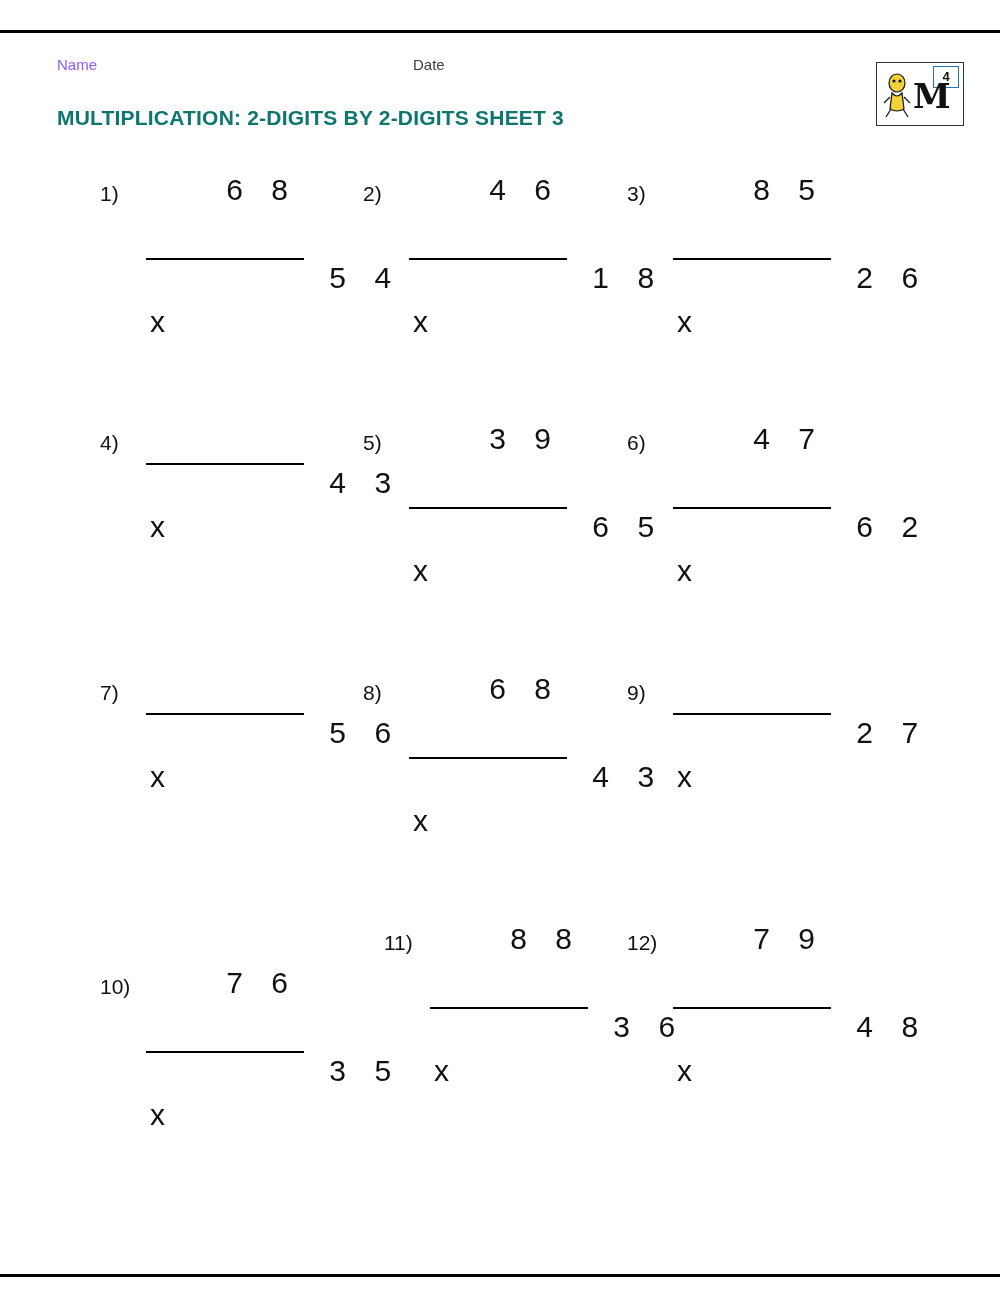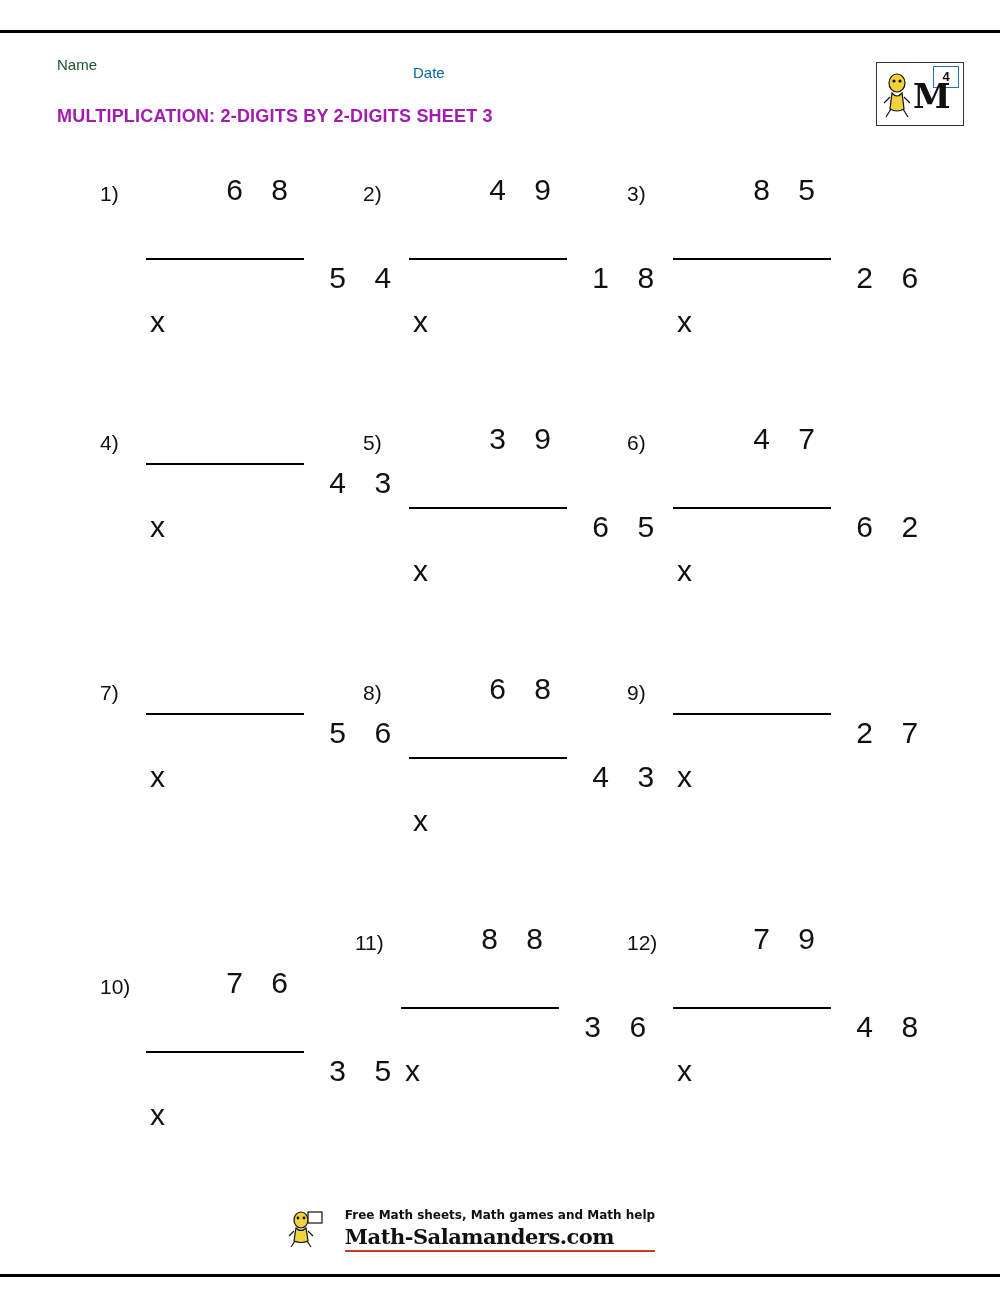--- a/index.html
+++ b/index.html
@@ -37,35 +37,34 @@
   .header-row {
     position: absolute;
     left: 0; top: 56px;
     width: 1000px;
     height: 24px;
   }
   .name-label {
     position: absolute;
     left: 57px; top: 0;
     font-size: 15px;
-    color: #14532d;
+    color: #8b5cf6;
   }
   .date-label {
     position: absolute;
     left: 413px; top: 0;
     font-size: 15px;
-    color: #0369a1;
-    margin-top: 8px;
+    color: #404040;
   }
   .title {
     position: absolute;
     left: 57px; top: 106px;
-    font-size: 18px;
-    font-weight: bold;
-    color: #a21caf;
+    font-size: 21px;
+    font-weight: bold;
+    color: #0f766e;
     letter-spacing: 0.2px;
     white-space: nowrap;
   }
   
   .logo-box {
     position: absolute;
     right: 36px; top: 62px;
     width: 86px; height: 62px;
     border: 1px solid #333;
     background: #fff;
@@ -217,21 +216,21 @@
         <div class="row-bot">
           <span class="op">x</span><span>5 4</span>
         </div>
         <div class="rule"></div>
       </div>
     </div>
 
     <div class="prob" style="left:363px; top:0px;">
       <div class="prob-num">2)</div>
       <div class="sum">
-        <div class="row-top">4 9</div>
+        <div class="row-top">4 6</div>
         <div class="row-bot">
           <span class="op">x</span><span>1 8</span>
         </div>
         <div class="rule"></div>
       </div>
     </div>
 
     <div class="prob" style="left:627px; top:0px;">
       <div class="prob-num">3)</div>
       <div class="sum">
@@ -310,21 +309,21 @@
       <div class="prob-num">10)</div>
       <div class="sum">
         <div class="row-top">7 6</div>
         <div class="row-bot">
           <span class="op">x</span><span>3 5</span>
         </div>
         <div class="rule"></div>
       </div>
     </div>
 
-    <div class="prob" style="left:355px; top:749px;">
+    <div class="prob" style="left:384px; top:749px;">
       <div class="prob-num">11)</div>
       <div class="sum">
         <div class="row-top">8 8</div>
         <div class="row-bot">
           <span class="op">x</span><span>3 6</span>
         </div>
         <div class="rule"></div>
       </div>
     </div>
 
@@ -334,29 +333,14 @@
         <div class="row-top">7 9</div>
         <div class="row-bot">
           <span class="op">x</span><span>4 8</span>
         </div>
         <div class="rule"></div>
       </div>
     </div>
 
   </div>
 
-  <div class="footer">
-    <div class="footer-wrap">
-      <svg class="footer-sal" viewBox="0 0 40 40">
-        <ellipse cx="14" cy="12" rx="7" ry="8" fill="#f2d23a" stroke="#111" stroke-width="1.2"></ellipse>
-        <circle cx="11" cy="10" r="1.4" fill="#111"></circle>
-        <circle cx="17" cy="10" r="1.4" fill="#111"></circle>
-        <path d="M9 20 q5 5 10 0 l2 13 q-7 3 -14 0 z" fill="#f2d23a" stroke="#111" stroke-width="1.2"></path>
-        <rect x="21" y="4" width="14" height="11" fill="#fff" stroke="#111" stroke-width="1.2"></rect>
-        <path d="M7 23 l-5 5 M21 23 l5 5 M8 33 l-4 6 M20 33 l4 6" stroke="#111" stroke-width="1.2" fill="none"></path>
-      </svg>
-      <div class="footer-tag">Free Math sheets, Math games and Math help</div>
-      <div class="footer-site">Math-Salamanders.com</div>
-      <div class="footer-underline"></div>
-    </div>
-  </div>
 
 </div>
 
 </body></html>

